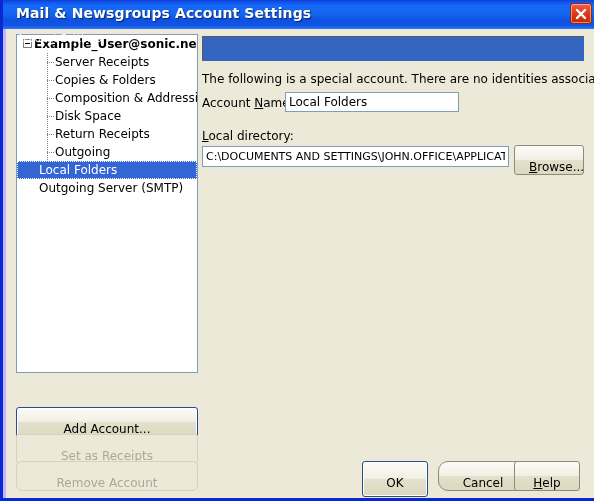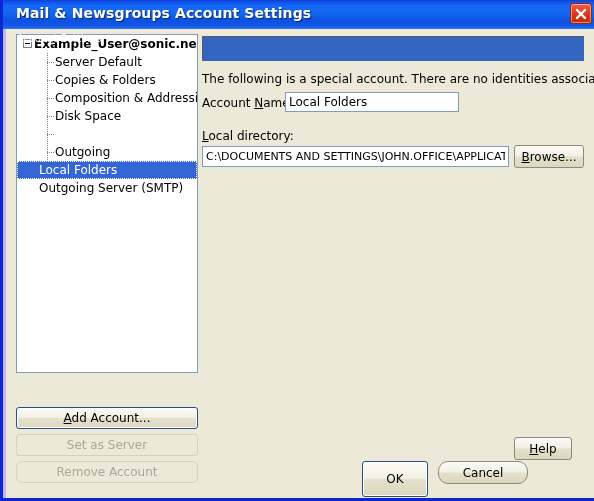--- a/index.html
+++ b/index.html
@@ -152,21 +152,21 @@
   .btn {
     box-sizing: border-box;
     background: linear-gradient(to bottom, #FBFBF8 0%, #F2F0E4 48%, #E3E0CC 52%, #DCD8C0 100%);
     border: 1px solid #8D8A77;
     border-radius: 3px;
     font-size: 12px;
     color: #000000;
     text-align: center;
     cursor: pointer;
     font-family: "DejaVu Sans", "Liberation Sans", sans-serif;
-    padding: 3px;
+    padding: 14px;
   }
   .btn.focused {
     border: 1px solid #2B4C8C;
     box-shadow: inset 0 0 0 1px #FFFFFF;
   }
   .btn.disabled {
     color: #ACA899;
     background: #ECE9D8;
     border: 1px solid #D6D2BF;
     cursor: default;
@@ -282,22 +282,22 @@
     position: absolute;
     left: 432px;
     top: 432px;
     width: 90px;
     height: 23px;
     border-radius: 10px;
   }
   .btn-help {
     position: absolute;
     left: 508px;
-    top: 408px;
-    width: 58px;
+    top: 432px;
+    width: 66px;
     height: 23px;
   }
 
   .u { text-decoration: underline; }
 </style>
 </head>
 <body>
 
 <div class="window">
 
@@ -315,55 +315,56 @@
     <div class="tree-panel">
       <div class="vline"></div>
 
       <div class="tree-row root">
         <span class="expander"></span>
         <span class="tree-root-label">Example_User@sonic.net</span>
       </div>
 
       <div class="tree-row child">
         <span class="hstub"></span>
-        <span>Server Default</span>
+        <span>Server Receipts</span>
       </div>
       <div class="tree-row child">
         <span class="hstub"></span>
         <span>Copies &amp; Folders</span>
       </div>
       <div class="tree-row child">
         <span class="hstub"></span>
         <span>Composition &amp; Addressing</span>
       </div>
       <div class="tree-row child">
         <span class="hstub"></span>
         <span>Disk Space</span>
       </div>
       <div class="tree-row child">
         <span class="hstub"></span>
+        <span>Return Receipts</span>
       </div>
       <div class="tree-row child">
         <span class="hstub"></span>
         <span>Outgoing</span>
       </div>
 
       <div class="tree-row top selected">
         <span>Local Folders</span>
       </div>
       <div class="tree-row top">
         <span>Outgoing Server (SMTP)</span>
       </div>
     </div>
 
     <button class="btn btn-add focused">
       <span class="u">A</span><span>dd Account...</span>
     </button>
     <button class="btn btn-setdefault disabled" disabled="">
-      <span>Set as Server</span>
+      <span>Set as Receipts</span>
     </button>
     <button class="btn btn-remove disabled" disabled="">
       <span>Remove Account</span>
     </button>
 
     <div class="pane-header"></div>
     <div class="pane-header-text">Account Settings</div>
 
     <div class="pane-desc">The following is a special account. There are no identities associated with it.</div>
 

